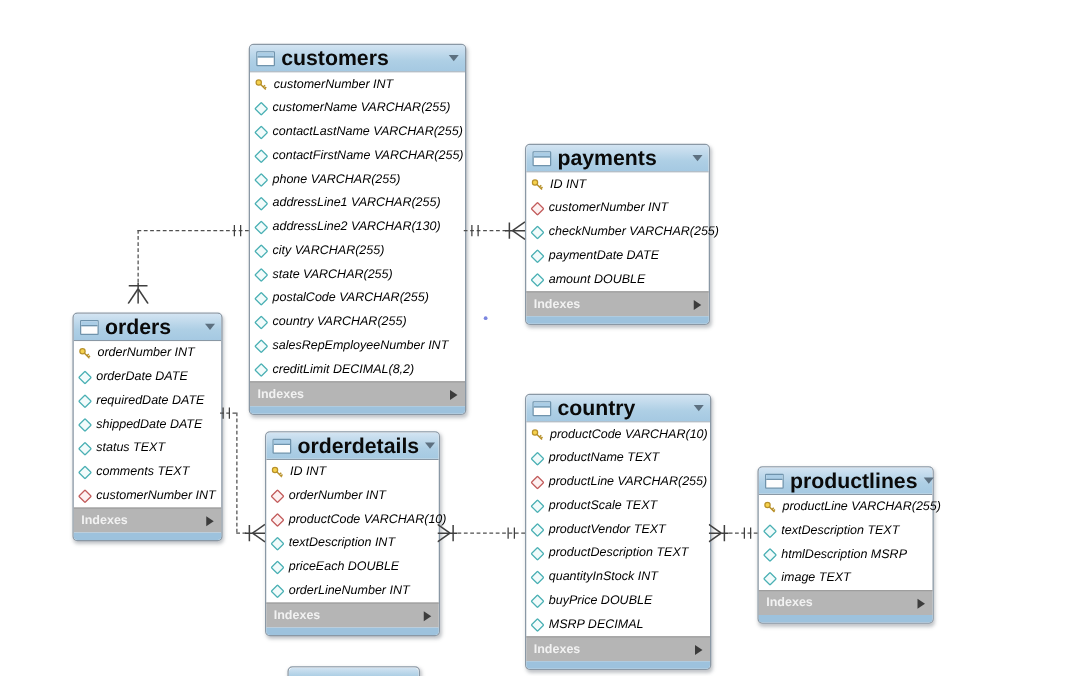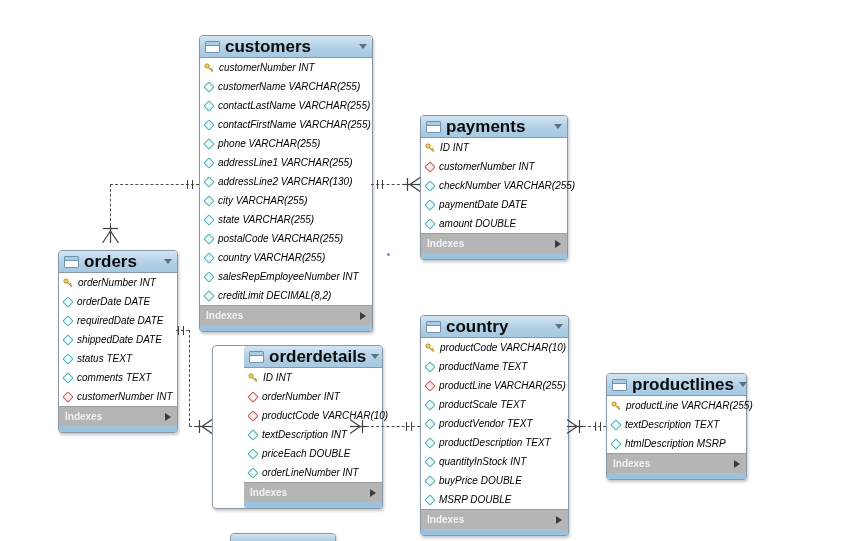--- a/index.html
+++ b/index.html
@@ -216,21 +216,21 @@
         <div class="trow">
           <span class="ic fk"></span>
           <span class="flabel">customerNumber INT</span>
         </div>
         <div class="tindex">
           <span>Indexes</span>
           <span class="iarrow"></span>
         </div>
         <div class="tfoot"></div>
       </div>
-      <div class="table" style="left: 212px; top: 345px; width: 138px; padding-left: 31px;">
+      <div class="table" style="left: 212px; top: 345px; width: 138px;">
         <div class="thead">
           <span class="ticon"></span>
           <span class="ttitle">orderdetails</span>
           <span class="tarrow"></span>
         </div>
         <div class="trow">
           <span class="ic key"><svg width="10" height="10" viewBox="0 0 10 10">
               <circle cx="3" cy="3" r="2.1" fill="#f6d24e" stroke="#b8912a" stroke-width="1"></circle>
               <path d="M4.4 4.4 L8.6 8.6 M6.6 6.6 L8 5.2 M7.8 7.8 L9 6.6" stroke="#b8912a" stroke-width="1.2" fill="none"></path>
             </svg></span>
@@ -298,21 +298,21 @@
         <div class="trow">
           <span class="ic col"></span>
           <span class="flabel">quantityInStock INT</span>
         </div>
         <div class="trow">
           <span class="ic col"></span>
           <span class="flabel">buyPrice DOUBLE</span>
         </div>
         <div class="trow">
           <span class="ic col"></span>
-          <span class="flabel">MSRP DOUBLE</span>
+          <span class="flabel">MSRP DECIMAL</span>
         </div>
         <div class="tindex">
           <span>Indexes</span>
           <span class="iarrow"></span>
         </div>
         <div class="tfoot"></div>
       </div>
       <div class="table" style="left: 606px; top: 373px; width: 139px;">
         <div class="thead">
           <span class="ticon"></span>
@@ -326,20 +326,24 @@
             </svg></span>
           <span class="flabel">productLine VARCHAR(255)</span>
         </div>
         <div class="trow">
           <span class="ic col"></span>
           <span class="flabel">textDescription TEXT</span>
         </div>
         <div class="trow">
           <span class="ic col"></span>
           <span class="flabel">htmlDescription MSRP</span>
+        </div>
+        <div class="trow">
+          <span class="ic col"></span>
+          <span class="flabel">image TEXT</span>
         </div>
         <div class="tindex">
           <span>Indexes</span>
           <span class="iarrow"></span>
         </div>
         <div class="tfoot"></div>
       </div>
     </div>
 
   <div class="hline" style="left:110px;top:184px;width:89px;"></div>

